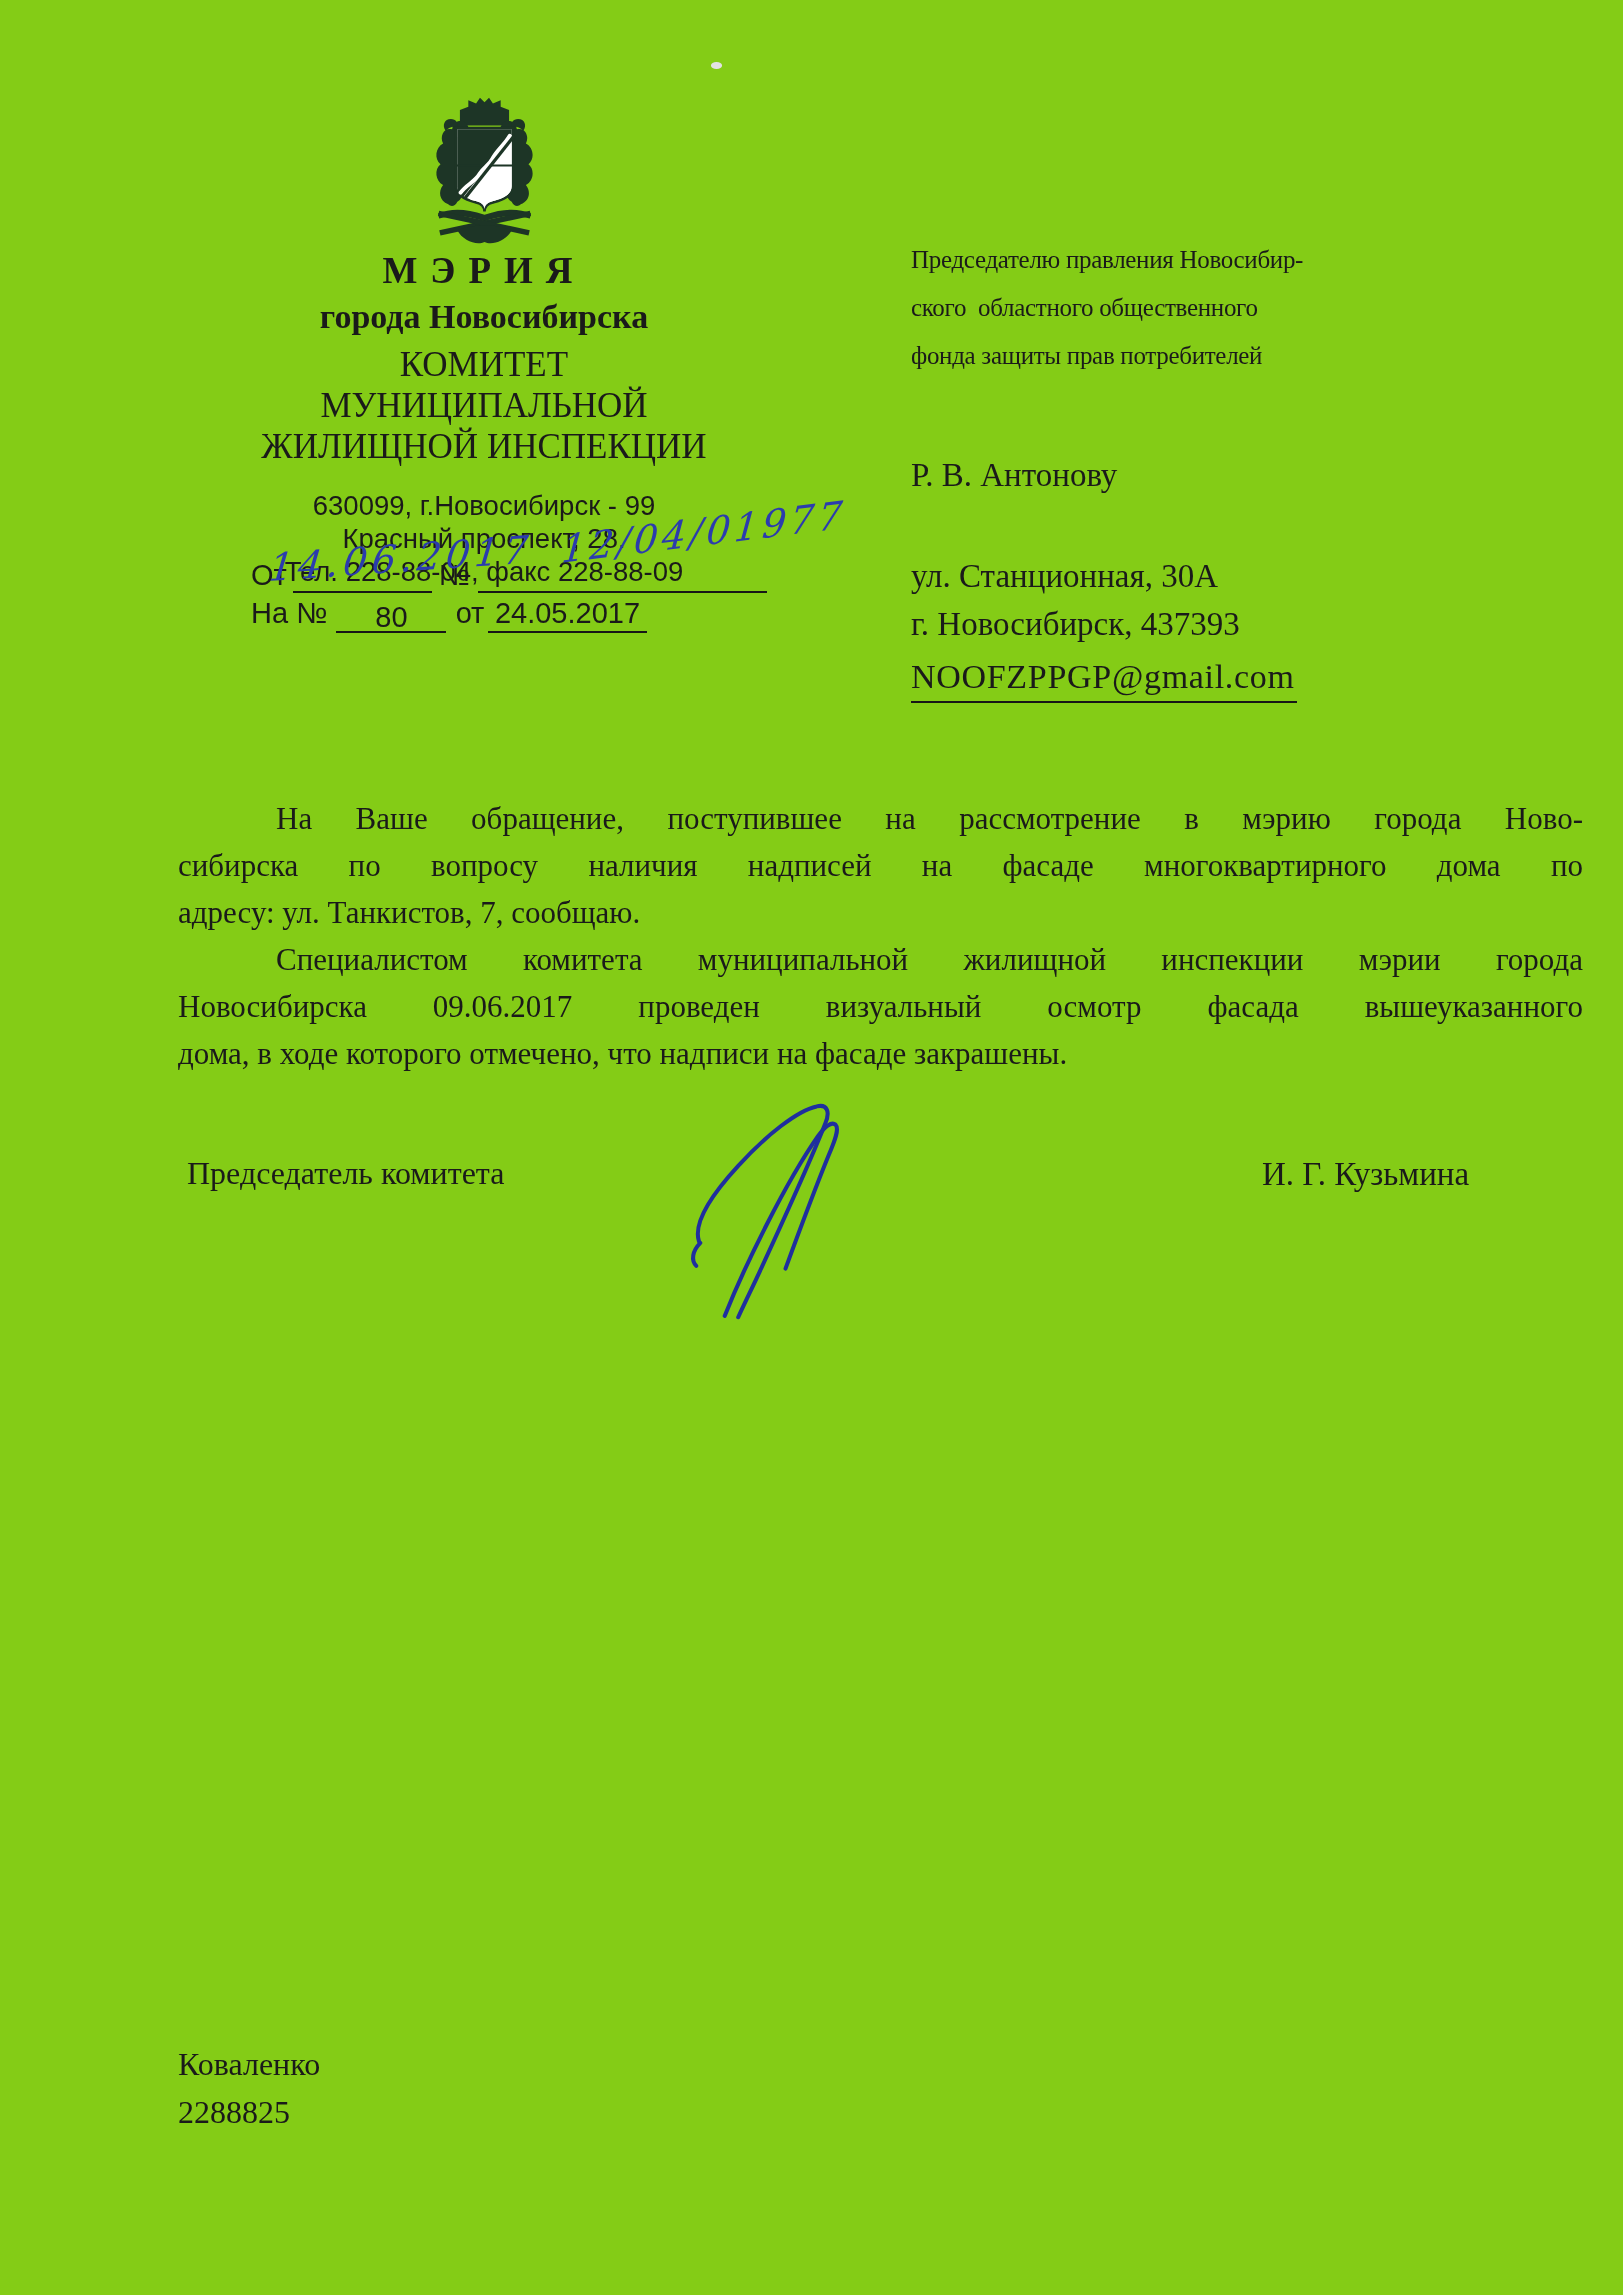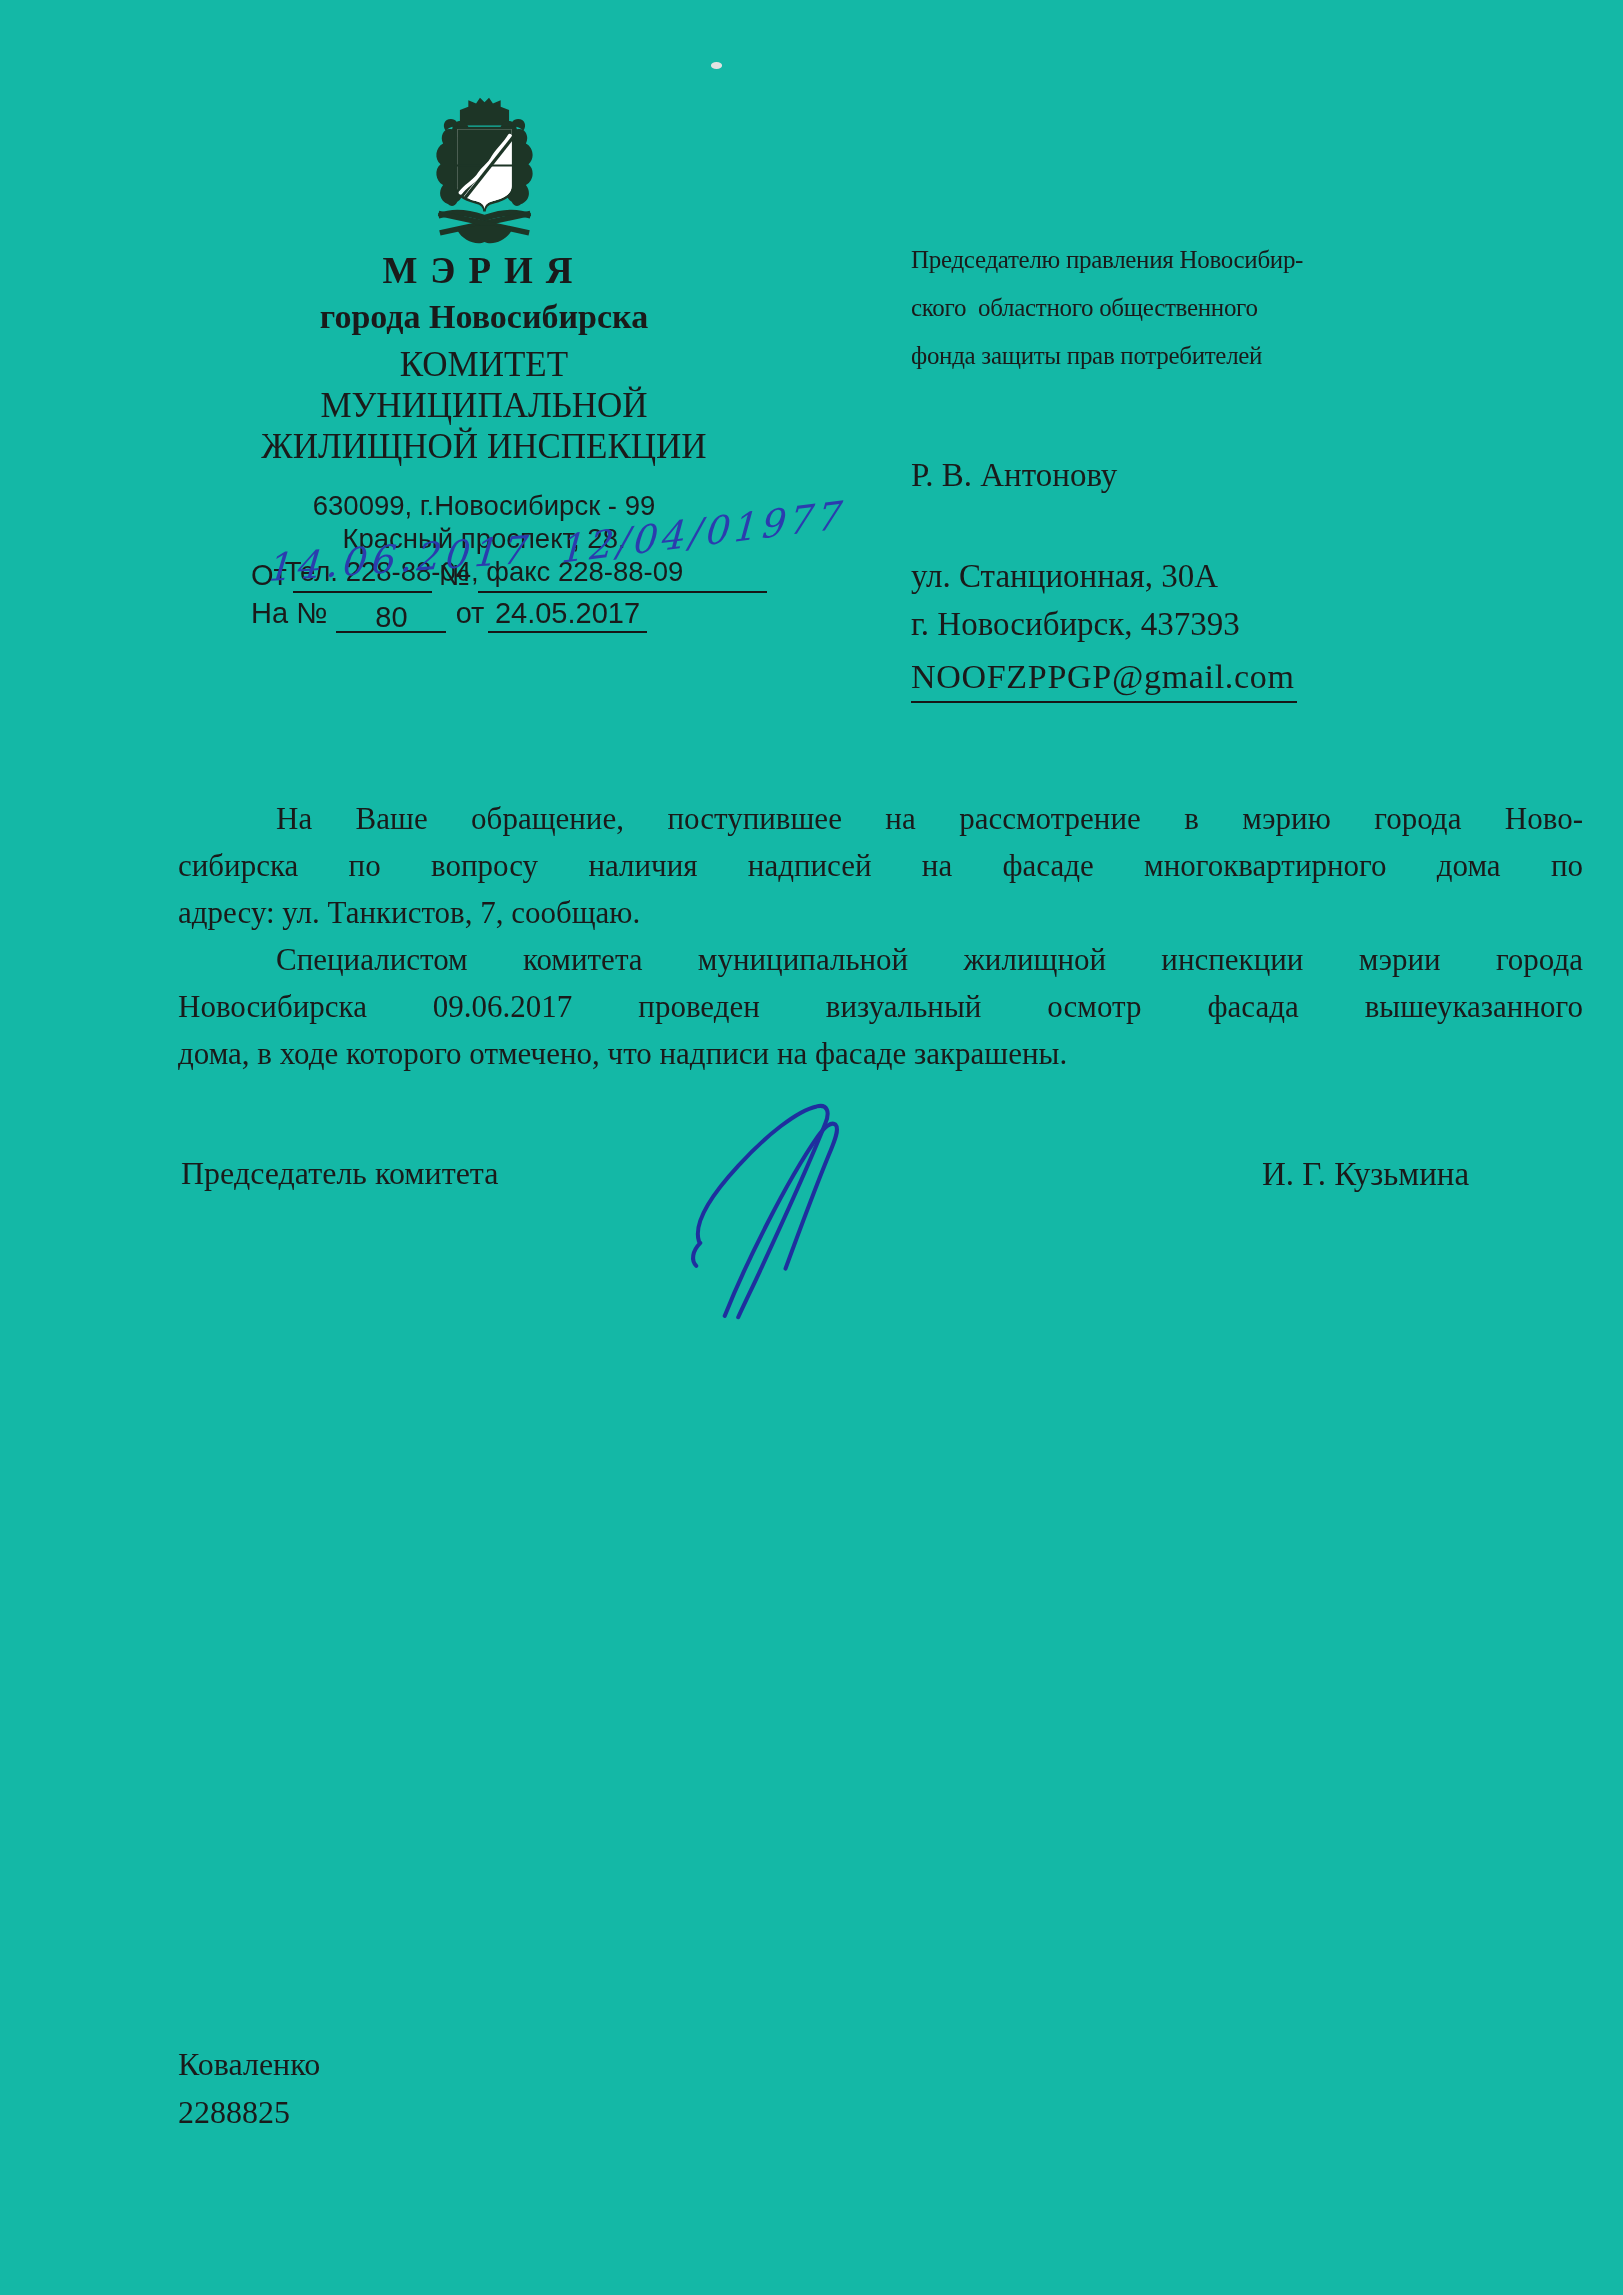--- a/index.html
+++ b/index.html
@@ -5,21 +5,21 @@
   :root{
     --ink:#1a1a1a;
     --pen:#2b3cae;
     --pen-dark:#1f2f9e;
     --emblem:#1d3526;
   }
   html,body{margin:0;padding:0;background:#9a9a9a;}
   .page{
     position:relative;
     width:1623px;height:2295px;
-    background:#14b8a6;
+    background:#84cc16;
     font-family:"Liberation Serif", serif;
     color:var(--ink);
     overflow:hidden;
   }
   
   .letterhead{
     position:absolute;left:209px;top:97px;width:550px;
     text-align:center;
   }
   .emblem{display:block;margin:0 auto;width:131px;height:152px;}
@@ -67,21 +67,21 @@
     position:absolute;left:911px;top:658px;
     font-size:34px;letter-spacing:0.7px;
     border-bottom:2.6px solid #161616;padding:0 2.6px 5.2px 0;
   }
   
   .body-text{position:absolute;left:178px;top:795px;width:1405px;font-size:31px;}
   .body-line{line-height:47px;height:47px;text-align:justify;text-align-last:justify;}
   .body-line.first{text-indent:98px;}
   .body-line.last{text-align:left;text-align-last:left;}
   
-  .sig-title{position:absolute;left:181px;top:1155px;font-size:32px;}
+  .sig-title{position:absolute;left:187px;top:1155px;font-size:32px;}
   .sig-scribble{position:absolute;left:674px;top:1101px;width:196px;height:223px;}
   .sig-name{position:absolute;left:1262px;top:1156px;font-size:33px;}
   
   .footer{position:absolute;left:178px;top:2040px;font-size:32px;line-height:48px;}
   
   .speck{position:absolute;left:711px;top:62px;width:10.5px;height:6.5px;background:#e2e2e2;border-radius:50%;filter:blur(0.7px);}
 </style>
 </head>
 <body>
 

